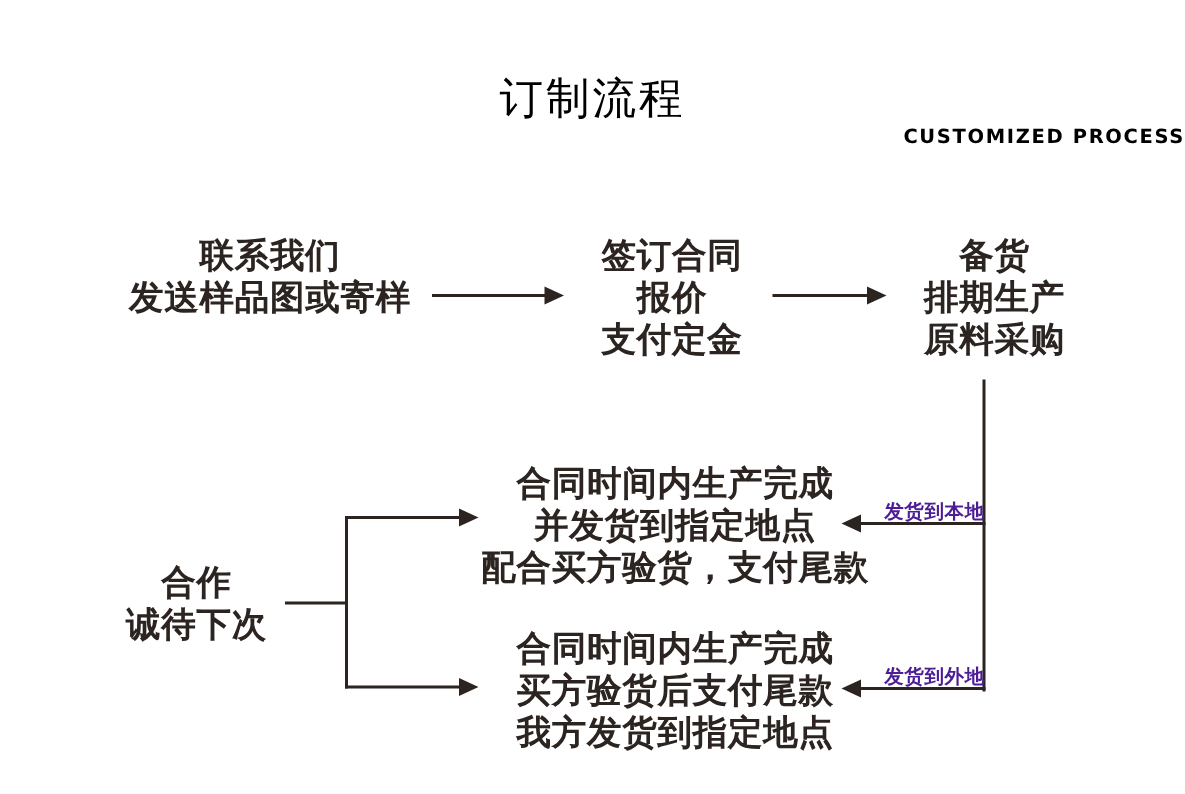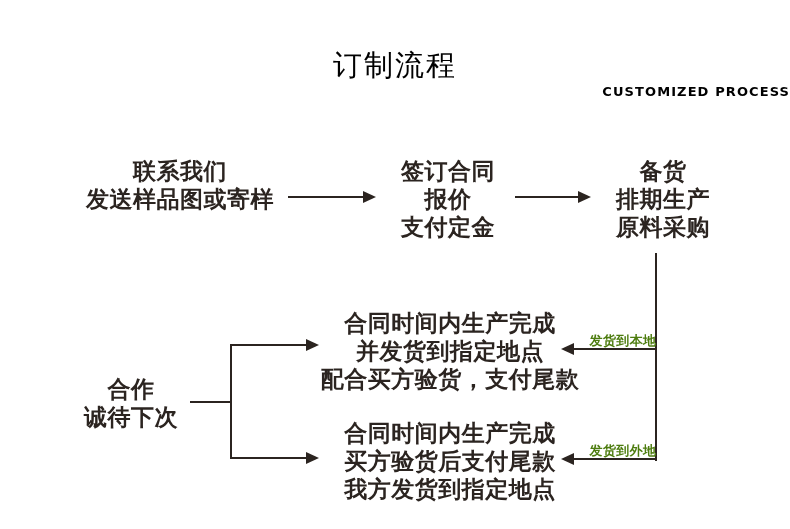--- a/index.html
+++ b/index.html
@@ -98,21 +98,21 @@
 
   
   #spine-v      { left: 655px; top: 253px; height: 208px; }
   #spine-h-top  { left: 573px; top: 348px; width: 84px; }
   #spine-h-bot  { left: 573px; top: 458px; width: 84px; }
   #spine-head-top { left: 561px; top: 343px; }
   #spine-head-bot { left: 561px; top: 453px; }
 
   .edge-label {
     position: absolute;
-    color: #4d7c0f;
+    color: #4c1d95;
     font-size: 13px;
     font-weight: bold;
     letter-spacing: 0.4px;
     white-space: nowrap;
     text-align: center;
   }
   #label-local  { left: 589px; top: 332px; width: 68px; }
   #label-remote { left: 589px; top: 442px; width: 68px; }
 
   

